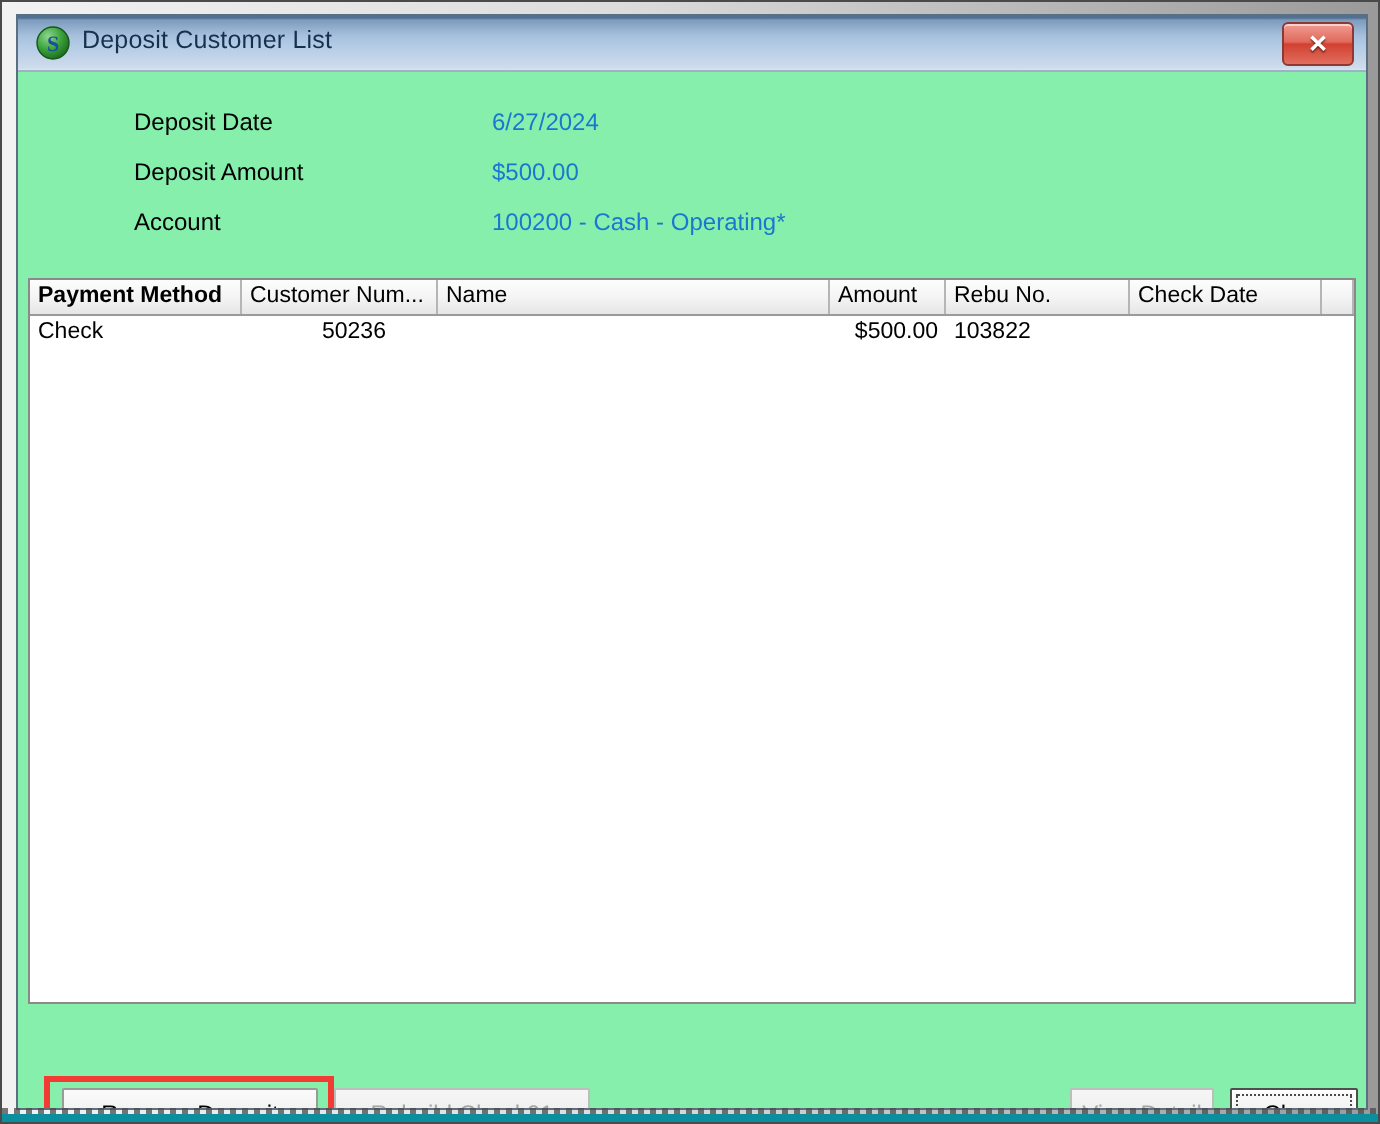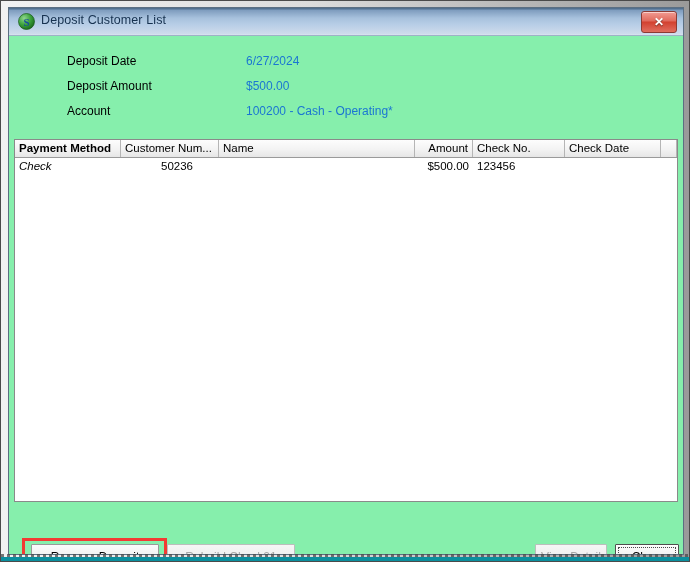--- a/index.html
+++ b/index.html
@@ -172,21 +172,21 @@
     box-sizing: border-box;
     border-right: 1px solid #b5b5b5;
     font-size: 11.5px;
     color: #000000;
     line-height: 17px;
     padding: 0 4px;
     white-space: nowrap;
     overflow: hidden;
     cursor: pointer;
   }
-  .hcell.right { text-align: right; }
+  .hcell.right { }
 
   #grid-body { position: relative; }
   .grow {
     position: relative;
     height: 16px;
     cursor: default;
   }
   .gcell {
     position: absolute;
     top: 0;
@@ -291,30 +291,30 @@
         <span class="field-value">100200 - Cash - Operating*</span>
       </div>
 
       <div id="grid">
         <div id="grid-header">
             <div class="hcell" style="left: 0px; width: 106px; font-weight: bold;">Payment Method</div>
             <div class="hcell" style="left: 204px; width: 196px;">Name</div>
             <div class="hcell" style="left: 106px; width: 98px;">Customer Num...</div>
             <div class="hcell" style="left: 400px; width: 58px;"></div>
             <div class="hcell right" style="left: 400px; width: 58px;">Amount</div>
-            <div class="hcell" style="left: 458px; width: 92px;">Check No.</div>
+            <div class="hcell" style="left: 458px; width: 92px;">Rebu No.</div>
             <div class="hcell" style="left: 550px; width: 96px;">Check Date</div>
             <div class="hcell" style="left: 646px; width: 16px;"></div>
           </div>
         <div id="grid-body">
             <div class="grow">
-              <div class="gcell" style="left: 0px; width: 106px; font-style: italic;">Check</div>
+              <div class="gcell" style="left: 0px; width: 106px;">Check</div>
               <div class="gcell" style="left: 106px; width: 98px; margin-left: 36px;">50236</div>
               <div class="gcell right" style="left: 400px; width: 58px;">$500.00</div>
-              <div class="gcell" style="left: 458px; width: 92px;">123456</div>
+              <div class="gcell" style="left: 458px; width: 92px;">103822</div>
               <div class="gcell" style="left: 550px; width: 96px;"></div>
             </div>
           </div>
       </div>
 
       <div class="btn" id="btn-reverse">
         <span><span class="u">R</span><span>everse Deposit</span></span>
       </div>
 
       <div class="btn disabled" id="btn-rebuild">

